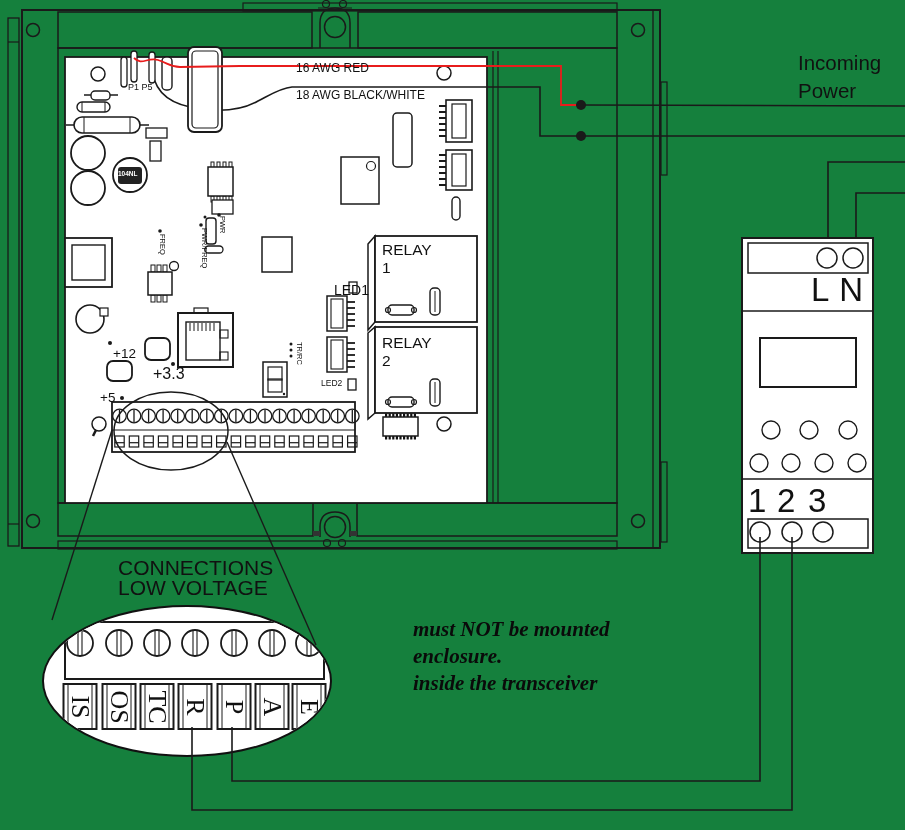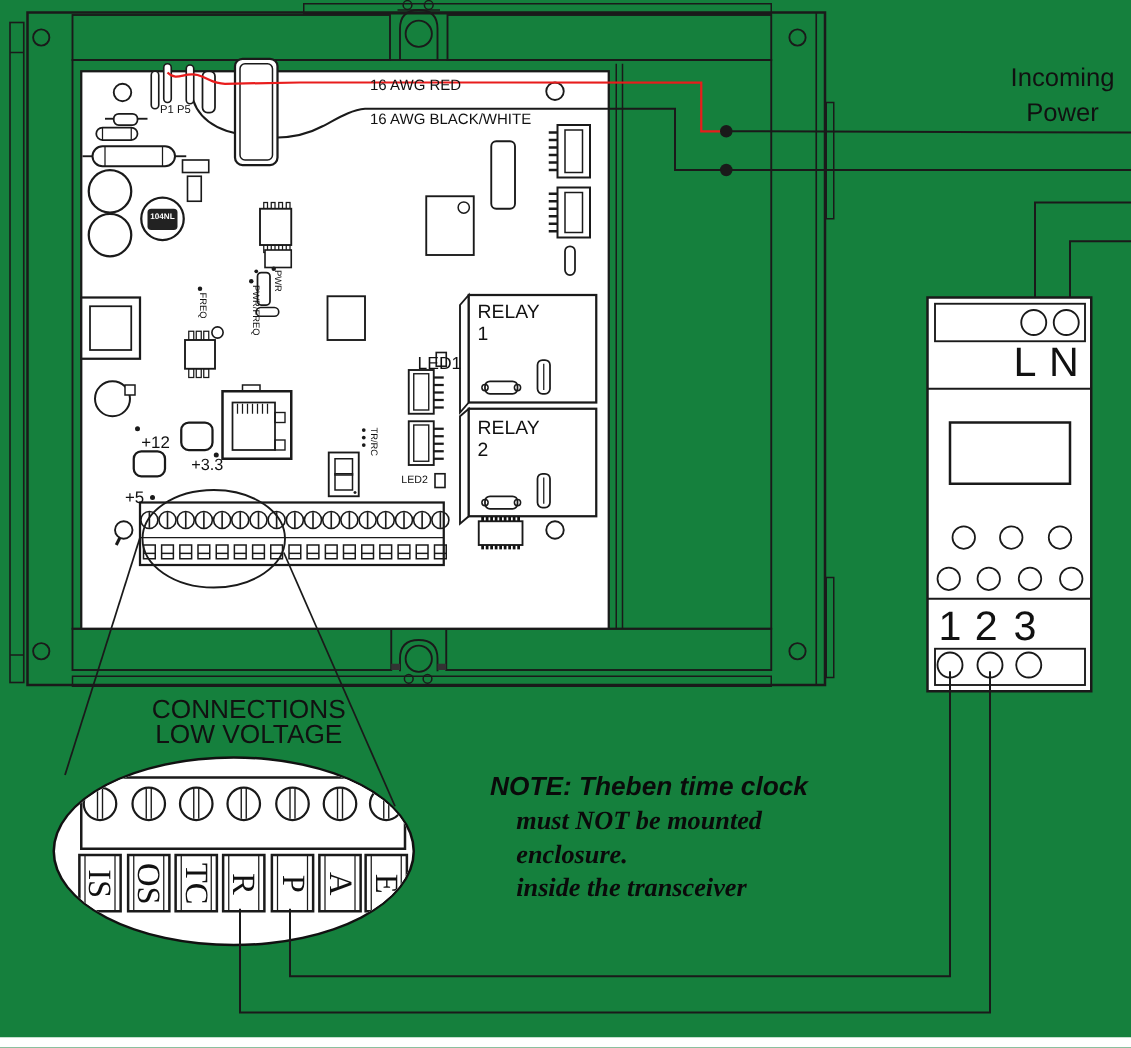--- a/index.html
+++ b/index.html
@@ -3,21 +3,21 @@
 <meta charset="utf-8">
 <style>
   html,body{margin:0;padding:0;background:#fff;}
   #stage{position:relative;width:905px;height:830px;background:#15803d;overflow:hidden;
          font-family:"Liberation Sans",sans-serif;}
   svg{position:absolute;left:0;top:0;}
   #base-svg{z-index:1;}
   #top-svg{z-index:6;pointer-events:none;}
   .t{position:absolute;color:#111;white-space:nowrap;z-index:3;line-height:1.1;}
   .rot{transform-origin:0 0;transform:rotate(90deg);}
-  .ctr{text-align:center;}
+  .ctr{text-align:left;}
   
   #mag{position:absolute;left:42px;top:605px;width:286px;height:148px;
        border:2px solid #111;border-radius:50%;background:#fff;overflow:hidden;z-index:4;}
   #mag svg{position:absolute;left:0;top:0;}
   .mletter{position:absolute;top:77px;width:32px;height:46px;display:flex;
            align-items:center;justify-content:center;z-index:5;}
   .mletter span{font-family:"Liberation Serif",serif;font-size:26px;color:#111;
                 transform:rotate(90deg);}
   .notetxt{font-weight:bold;font-style:italic;font-size:21px;line-height:27px;color:#0a0a0a;}
   .notetxt .ind{margin-left:21px;font-family:Liberation Serif, serif;}
@@ -336,58 +336,57 @@
   </g>
 
   <g>
     <path d="M134,58 C142,66 147,57 158,60 C168,63 170,67 180,67 L240,66 L561,66 L561,105 L581,105" stroke="#e81c1c" stroke-width="1.8"></path>
   </g>
   <circle cx="581" cy="105" r="5" fill="#1a1a1a" stroke="none"></circle>
   <circle cx="581" cy="136" r="5" fill="#1a1a1a" stroke="none"></circle>
 </svg>
 
 <div class="t" style="left:296px;top:62px;font-size:12px;">16 AWG RED</div>
-<div class="t" style="left:296px;top:89px;font-size:12px;">16 AWG BLACK/WHITE</div>
+<div class="t" style="left:296px;top:89px;font-size:12px;">18 AWG BLACK/WHITE</div>
 
 <div class="t ctr" style="left:798px;top:49px;width:104px;font-size:20.5px;line-height:28px;">
   <div>Incoming</div>
   <div>Power</div>
 </div>
 
 <div class="t" style="left:128px;top:83px;font-size:9px;">P1 P5</div>
 <div class="t ctr" style="left:118px;top:170px;width:24px;font-size:6.5px;font-weight:bold;color:#fff;z-index:3;">104NL</div>
 
 <div class="t rot" style="left:166px;top:234px;font-size:7.5px;">FREQ</div>
 <div class="t rot" style="left:208px;top:228px;font-size:7.5px;">PWR/FREQ</div>
 <div class="t rot" style="left:226px;top:216px;font-size:7.5px;">PWR</div>
 <div class="t rot" style="left:303px;top:342px;font-size:7.5px;">TR/RC</div>
 
 <div class="t" style="left:113px;top:335px;font-size:13.5px;margin-top:12px;">+12</div>
-<div class="t" style="left:153px;top:365px;font-size:13px;">+3.3</div>
+<div class="t" style="left:153px;top:365px;font-size:16px;">+3.3</div>
 <div class="t" style="left:100px;top:391px;font-size:13.5px;">+5</div>
 
 <div class="t" style="left:334px;top:283px;font-size:14px;">LED1</div>
 <div class="t" style="left:321px;top:379px;font-size:8.5px;">LED2</div>
 
 <div class="t" style="left:382px;top:241px;font-size:15.5px;line-height:18px;">
   <div>RELAY</div>
       <div>1</div>
 </div>
 <div class="t" style="left:382px;top:334px;font-size:15.5px;line-height:18px;">
   <div>RELAY</div>
       <div>2</div>
 </div>
 
 <div class="t ctr" style="left:118px;top:558px;width:162px;font-size:21px;line-height:19.5px;">
   <div>CONNECTIONS</div>
   <div>LOW VOLTAGE</div>
 </div>
 
 <div class="t notetxt" style="left:392px;top:616px;">
-  <div>NOTE: Theben time clock</div>
   <div class="ind">must NOT be mounted</div>
   <div class="ind">enclosure.</div>
   <div class="ind">inside the transceiver</div>
 </div>
 
 <div class="t bigterm" style="left:801px;top:272px;width:72px;display:flex;justify-content:center;gap:10px;">
   <span>L</span>
   <span>N</span>
 </div>
 <div class="t bigterm ctr" style="left:748px;top:483px;width:24px;">1</div>

